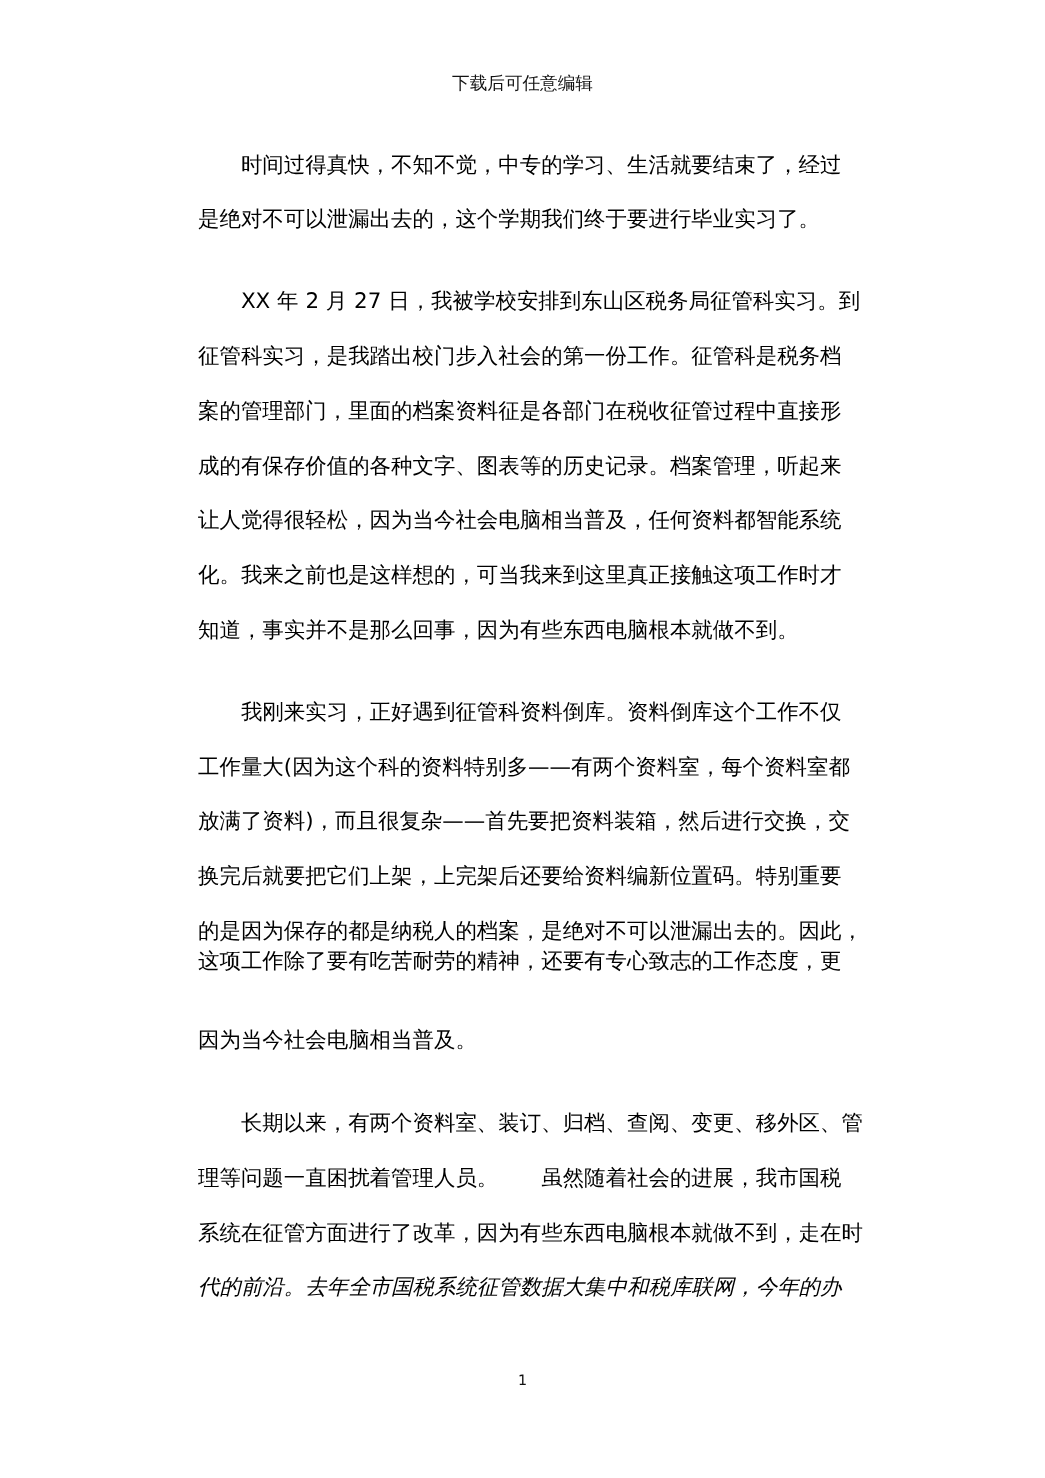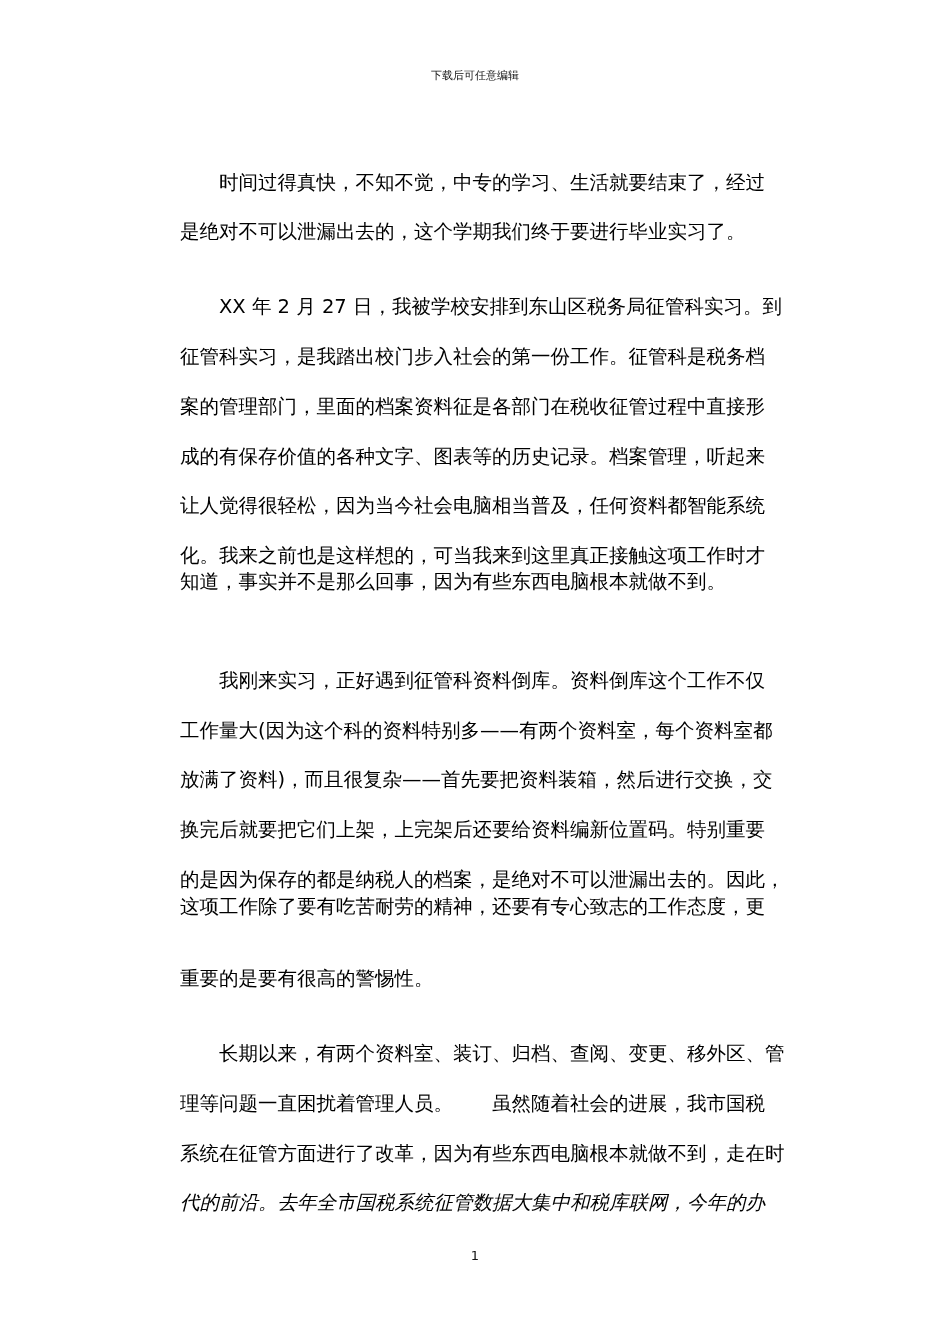--- a/index.html
+++ b/index.html
@@ -14,39 +14,38 @@
       overflow: hidden;
       font-family: "DejaVu Sans", "Liberation Sans", sans-serif;
       color: #000000;
     }
     .page-header {
       position: absolute;
       top: 68px;
       left: 0;
       width: 950px;
       text-align: center;
-      font-size: 11px;
+      font-size: 16px;
       line-height: 16px;
       color: #111111;
     }
     .content {
       position: absolute;
       top: 0;
       left: 180px;
       width: 600px;
     }
     .line {
       position: absolute;
       left: 0;
       white-space: nowrap;
       font-size: 19.5px;
       line-height: 26px;
       height: 26px;
       letter-spacing: 0px;
-      margin-top: 33px;
     }
     .line.indent {
       left: 39px;
     }
     .page-number {
       position: absolute;
       top: 1248px;
       left: 0;
       width: 950px;
       text-align: center;
@@ -64,29 +63,29 @@
 
   <div class="line indent" style="top:137px;">时间过得真快，不知不觉，中专的学习、生活就要结束了，经过</div>
   <div class="line" style="top:186px;">是绝对不可以泄漏出去的，这个学期我们终于要进行毕业实习了。</div>
 
   <div class="line indent" style="top:261px;">XX 年 2 月 27 日，我被学校安排到东山区税务局征管科实习。到</div>
   <div class="line" style="top:311px;">征管科实习，是我踏出校门步入社会的第一份工作。征管科是税务档</div>
   <div class="line" style="top:361px;">案的管理部门，里面的档案资料征是各部门在税收征管过程中直接形</div>
   <div class="line" style="top:411px;">成的有保存价值的各种文字、图表等的历史记录。档案管理，听起来</div>
   <div class="line" style="top:460px;">让人觉得很轻松，因为当今社会电脑相当普及，任何资料都智能系统</div>
   <div class="line" style="top:510px;">化。我来之前也是这样想的，可当我来到这里真正接触这项工作时才</div>
-  <div class="line" style="top:536px;">知道，事实并不是那么回事，因为有些东西电脑根本就做不到。</div>
+  <div class="line" style="top:560px;">知道，事实并不是那么回事，因为有些东西电脑根本就做不到。</div>
 
   <div class="line indent" style="top:635px;">我刚来实习，正好遇到征管科资料倒库。资料倒库这个工作不仅</div>
   <div class="line" style="top:685px;">工作量大(因为这个科的资料特别多——有两个资料室，每个资料室都</div>
   <div class="line" style="top:734px;">放满了资料)，而且很复杂——首先要把资料装箱，然后进行交换，交</div>
   <div class="line" style="top:784px;">换完后就要把它们上架，上完架后还要给资料编新位置码。特别重要</div>
   <div class="line" style="top:834px;">的是因为保存的都是纳税人的档案，是绝对不可以泄漏出去的。因此，</div>
   <div class="line" style="top:861px;">这项工作除了要有吃苦耐劳的精神，还要有专心致志的工作态度，更</div>
-  <div class="line" style="top:933px;">重要的是要有很高的警惕性。</div>
+  <div class="line" style="top:933px;">因为当今社会电脑相当普及。</div>
 
   <div class="line indent" style="top:1008px;">长期以来，有两个资料室、装订、归档、查阅、变更、移外区、管</div>
   <div class="line" style="top:1058px;">理等问题一直困扰着管理人员。　　虽然随着社会的进展，我市国税</div>
   <div class="line" style="top:1108px;">系统在征管方面进行了改革，因为有些东西电脑根本就做不到，走在时</div>
   <div class="line" style="top:1157px;font-style:italic;">代的前沿。去年全市国税系统征管数据大集中和税库联网，今年的办</div>
 </div>
 
 <div class="page-number">1</div>
 
 </body></html>

